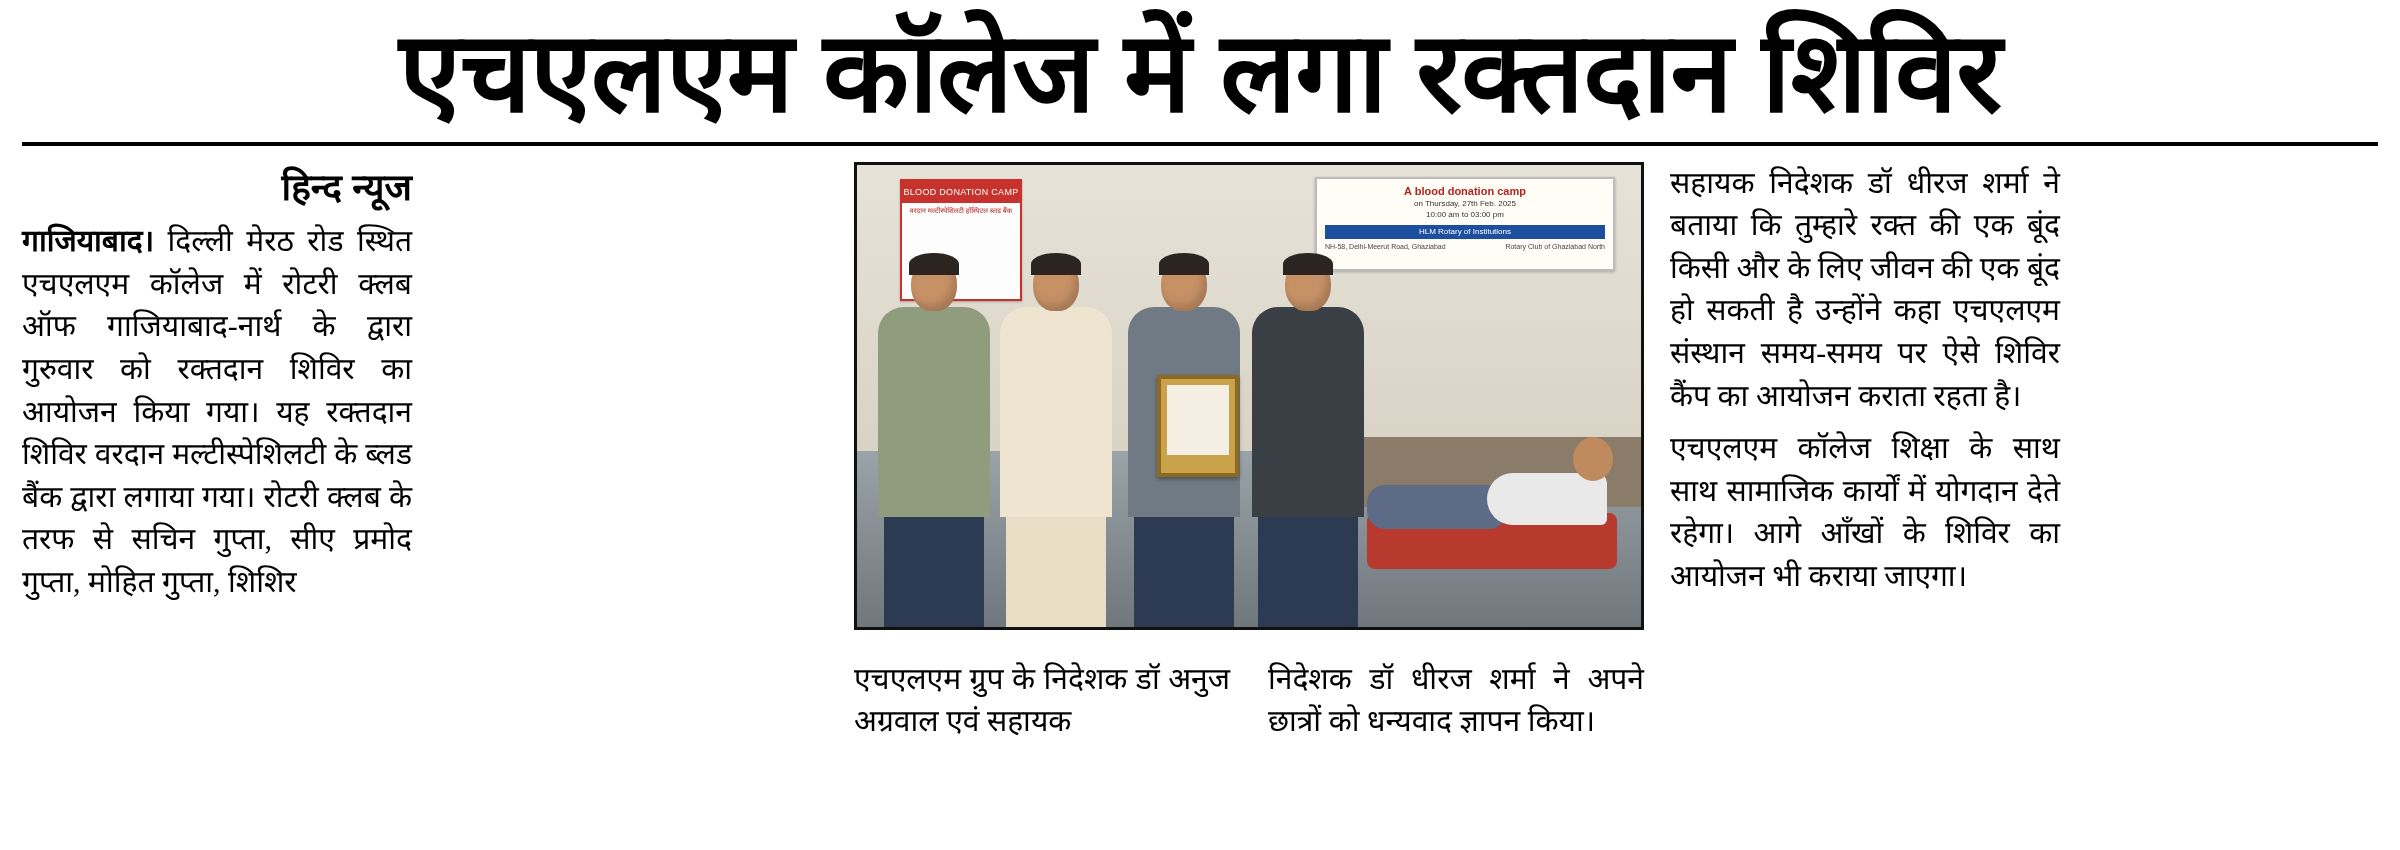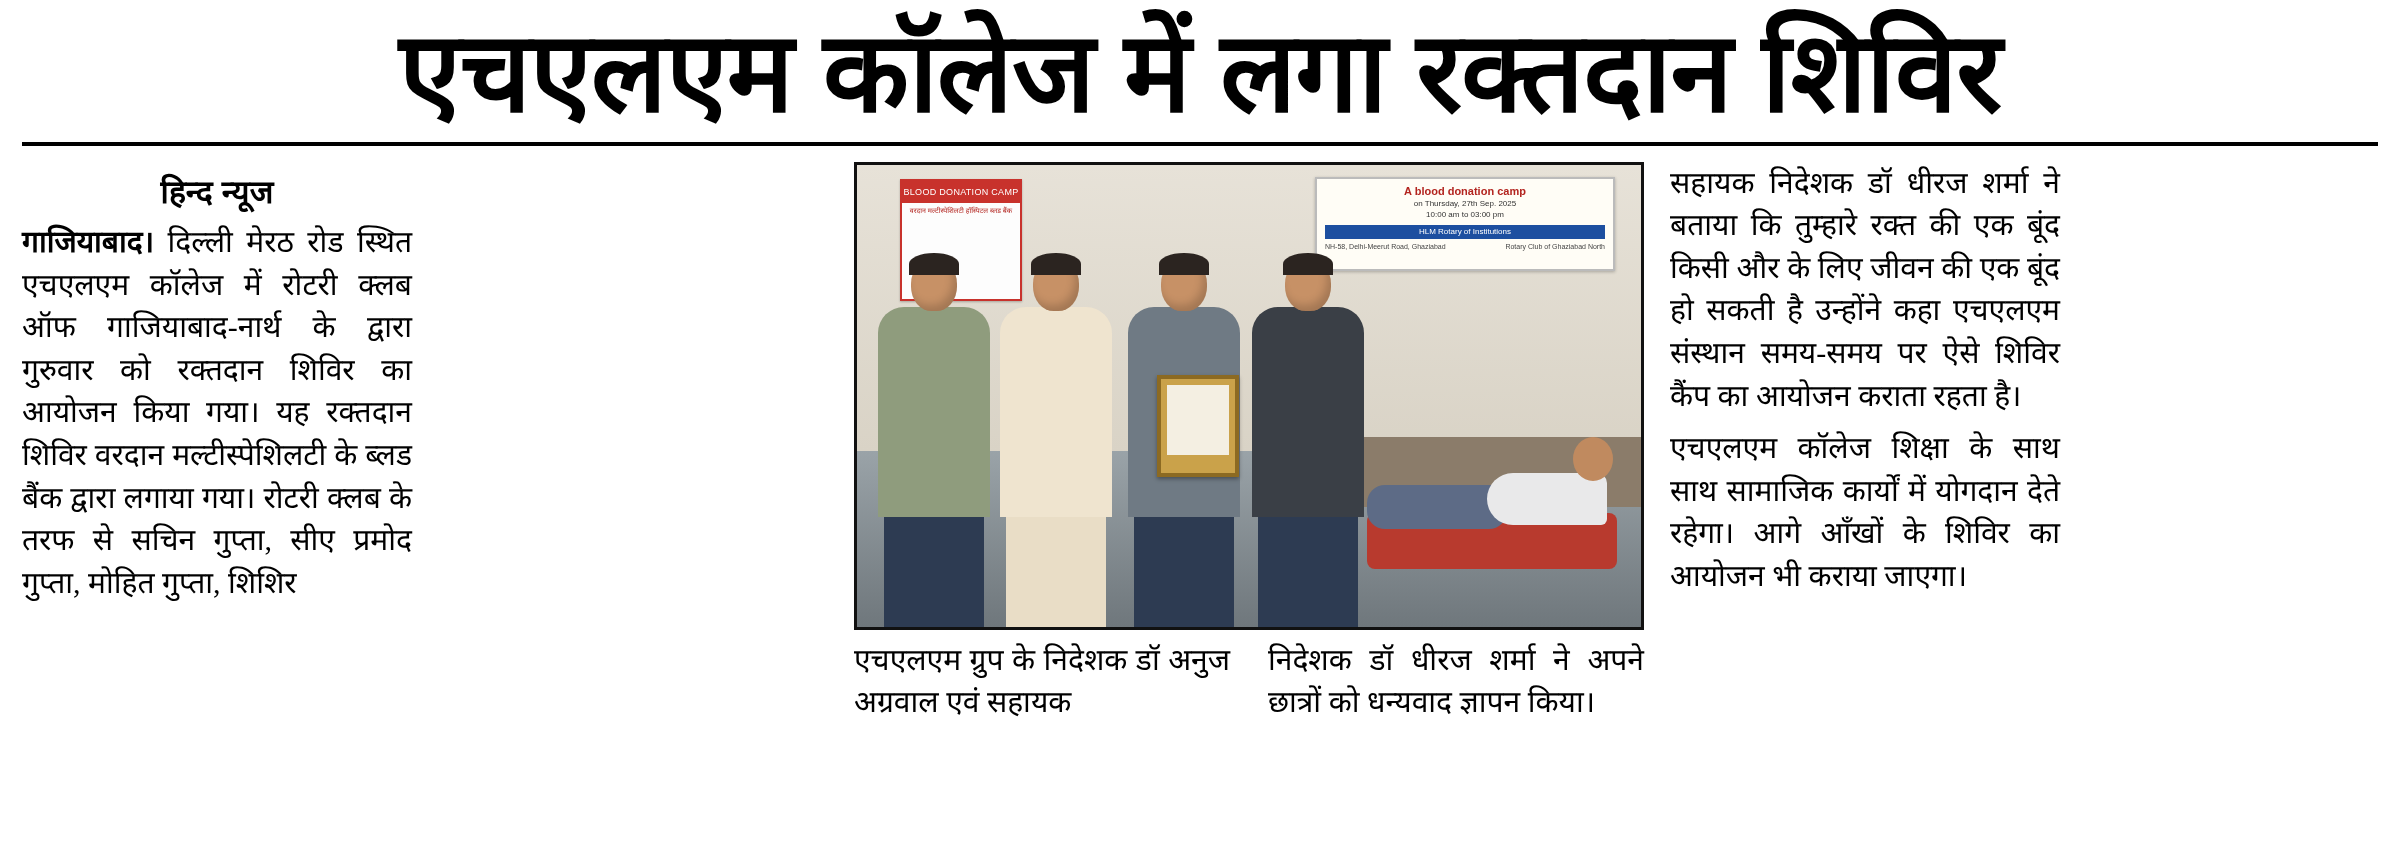--- a/index.html
+++ b/index.html
@@ -50,24 +50,23 @@
     font-family: "Liberation Serif", serif;
   }
   .col-1 { width: 390px; }
   .col-2 { width: 390px; }
   .col-photo { width: 790px; }
   .col-4 { width: 390px; }
 
   .byline {
     font-family: "Liberation Sans", sans-serif;
     font-weight: bold;
-    font-size: 32px;
-    text-align: center;
+    font-size: 37px;
+    text-align: right;
     margin-bottom: 6px;
-    margin-top: 8px;
   }
   .dateline {
     font-weight: bold;
   }
   .para {
     margin: 0 0 10px 0;
   }
   .para:last-child { margin-bottom: 0; }
 
   
@@ -250,21 +249,21 @@
   }
   .counter {
     position: absolute;
     right: 0; bottom: 120px;
     width: 300px; height: 70px;
     background: #8b7c6a;
   }
   .caption-row {
     display: flex;
     gap: 38px;
-    margin-top: 9px;
+    margin-top: 28px;
   }
   .caption {
     width: 384px;
     font-size: 30px;
     line-height: 1.42;
     text-align: justify;
   }
 </style>
 </head>
 <body>
@@ -289,21 +288,21 @@
         <div class="photo-wall"></div>
         <div class="photo-floor"></div>
 
         <div class="banner">
           <div class="b-top">BLOOD DONATION CAMP</div>
           <div class="b-body">वरदान मल्टीस्पेशिलटी हॉस्पिटल ब्लड बैंक</div>
         </div>
 
         <div class="poster">
           <div class="p-title">A blood donation camp</div>
-          <div class="p-line">on Thursday, 27th Sep. 2025</div>
+          <div class="p-line">on Thursday, 27th Feb. 2025</div>
           <div class="p-line">10:00 am to 03:00 pm</div>
           <div class="p-bar">HLM Rotary of Institutions</div>
           <div class="p-foot">
             <span>NH-58, Delhi-Meerut Road, Ghaziabad</span>
             <span>Rotary Club of Ghaziabad North</span>
           </div>
         </div>
 
         <div class="counter"></div>
 

